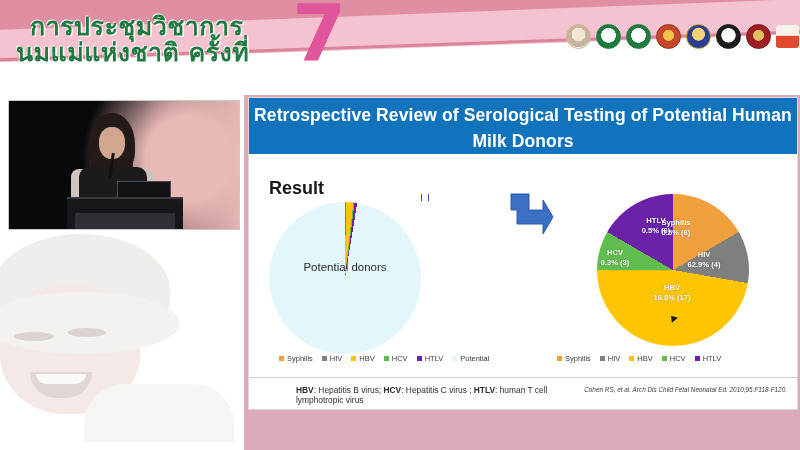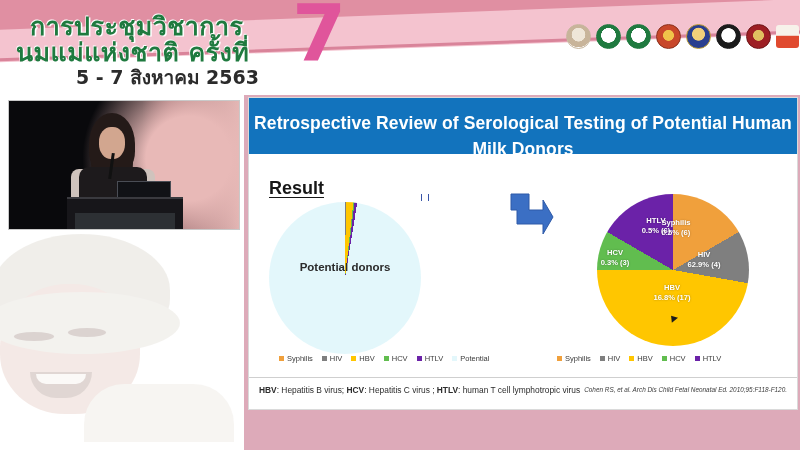--- a/index.html
+++ b/index.html
@@ -65,24 +65,24 @@
   .baby-mouth{position:absolute;left:30px;top:140px;width:62px;height:26px;border-radius:0 0 40px 40px;background:#9b7a70;}
   .baby-teeth{position:absolute;left:36px;top:142px;width:50px;height:10px;border-radius:0 0 16px 16px;background:#f3ece7;}
   .baby-body{position:absolute;left:84px;top:152px;width:150px;height:70px;border-radius:40px 40px 0 0;background:#e6e0d7;}
 
   
   .slide-bg{position:absolute;left:244px;top:95px;width:556px;height:355px;background:#ddaab9;}
   .slide{position:absolute;left:248px;top:97px;width:548px;height:311px;background:#ffffff;border:1px solid #dadada;overflow:hidden;}
 
   .slide-title{position:absolute;left:0px;top:0px;width:548px;height:56px;background:#1273bd;
     color:#ffffff;font-weight:bold;font-size:17.5px;line-height:26px;text-align:center;
-    padding-top:12px;box-sizing:border-box;letter-spacing:.1px;}
+    padding-top:4px;box-sizing:border-box;letter-spacing:.1px;}
 
   .result-label{position:absolute;left:20px;top:80px;font-size:18px;font-weight:bold;color:#171717;
-    text-decoration:underline;text-underline-offset:3px;}
+    text-underline-offset:3px;}
 
   .callout{position:absolute;left:101px;top:78px;width:152px;height:20px;border:1.6px solid #3a55a8;
     border-radius:5px;background:#ffffff;display:flex;align-items:center;justify-content:center;gap:3px;
     box-shadow:0 1px 2px rgba(0,0,0,.18);}
   .callout .hi{color:#c0102a;font-weight:bold;font-size:9.5px;}
   .callout .sub{color:#3b3b3b;font-size:9px;}
   .callout-tail{position:absolute;left:172px;top:96px;width:6px;height:7px;background:#ffffff;
     border-left:1.6px solid #3a55a8;border-right:1.6px solid #3a55a8;}
 
   .arrow{position:absolute;left:258px;top:92px;width:48px;height:50px;}
@@ -93,21 +93,21 @@
   .pie-left{left:20px;top:104px;}
   .pie-left .pie{width:152px;height:152px;
     background:conic-gradient(from 0deg,
       #f0a03c 0deg 0.33deg,
       #7f7f7f 0.33deg 0.66deg,
       #ffc600 0.66deg 6.27deg,
       #61bd4f 6.27deg 7.26deg,
       #6b22a8 7.26deg 9.24deg,
       #e3f7fb 9.24deg 360deg);}
   .pie-left-lbl{position:absolute;left:20px;top:162px;width:152px;text-align:center;
-    font-size:11.5px;font-weight:bold;color:#2b2b2b;line-height:15px;}
+    font-size:11.5px;font-weight:normal;color:#2b2b2b;line-height:15px;}
 
   .right-head{position:absolute;left:310px;top:76px;width:230px;text-align:center;
     font-size:12.5px;font-weight:bold;color:#1f1f1f;}
   .pie-right{left:348px;top:96px;}
   .pie-right .pie{width:152px;height:152px;
     background:conic-gradient(from 0deg,
       #f0a03c 0deg 60deg,
       #7f7f7f 60deg 100deg,
       #ffc600 100deg 270deg,
       #61bd4f 270deg 300deg,
@@ -121,42 +121,41 @@
   .sl-htlv{left:384px;top:118px;width:46px;}
 
   .legend{position:absolute;display:flex;align-items:center;gap:9px;}
   .legend-left{left:30px;top:256px;}
   .legend-right{left:308px;top:256px;}
   .lg{display:flex;align-items:center;gap:3px;font-size:7.5px;color:#3b3b3b;white-space:nowrap;}
   .sw{width:5px;height:5px;display:inline-block;}
 
   .footnote{position:absolute;left:0px;top:279px;width:548px;height:32px;border-top:1px solid #cfcfcf;
     box-sizing:border-box;padding:7px 10px 0 10px;display:flex;justify-content:space-between;align-items:flex-start;}
-  .fn-text{font-size:8.4px;color:#2c2c2c;}
+  .fn-text{font-size:8.4px;color:#2c2c2c;margin-left:37px;}
   .fn-text b{font-weight:bold;}
   .fn-cite{font-size:6.4px;color:#3a3a3a;font-style:italic;white-space:nowrap;padding-top:1px;}
 
   .cursor{position:absolute;left:421px;top:216px;width:0;height:0;
     border-left:6px solid #1b1b1b;border-bottom:4px solid transparent;
     border-top:4px solid transparent;transform:rotate(-130deg);}
 </style>
 </head>
 <body>
 
 <div id="stage">
 
   <div class="banner">
     <div class="band-pink-dark"></div>
     <div class="band-pink-light"></div>
     <div class="band-edge"></div>
     <div class="band-white"></div>
 
     <div class="th-line1">การประชุมวิชาการ</div>
     <div class="th-line2">นมแม่แห่งชาติ ครั้งที่</div>
-    <div class="th-date">5 - 7 สิงหาคม 2563</div>
     <div class="big-seven">7</div>
 
 
     <div class="logos">
       <span class="logo" style="background:radial-gradient(circle at 50% 42%,#efe6d8 0 38%,#c8b49a 40% 70%,#ffffff 72%);border:1px solid #c7b69e"></span>
       <span class="logo" style="background:radial-gradient(circle at 50% 45%,#ffffff 0 42%,#1f7a3f 44%);border:1px solid #1f7a3f"></span>
       <span class="logo" style="background:radial-gradient(circle at 50% 45%,#ffffff 0 42%,#1f7a3f 44%);border:1px solid #1f7a3f"></span>
       <span class="logo" style="background:radial-gradient(circle at 50% 45%,#f0c44a 0 30%,#c8472a 34%);border:1px solid #8a2f1b"></span>
       <span class="logo" style="background:radial-gradient(circle at 50% 40%,#f2d07a 0 34%,#2a3f8f 38%);border:1px solid #b99a32"></span>
       <span class="logo" style="background:radial-gradient(circle at 50% 45%,#ffffff 0 40%,#1b1b1b 44%);border:1px solid #1b1b1b"></span>

